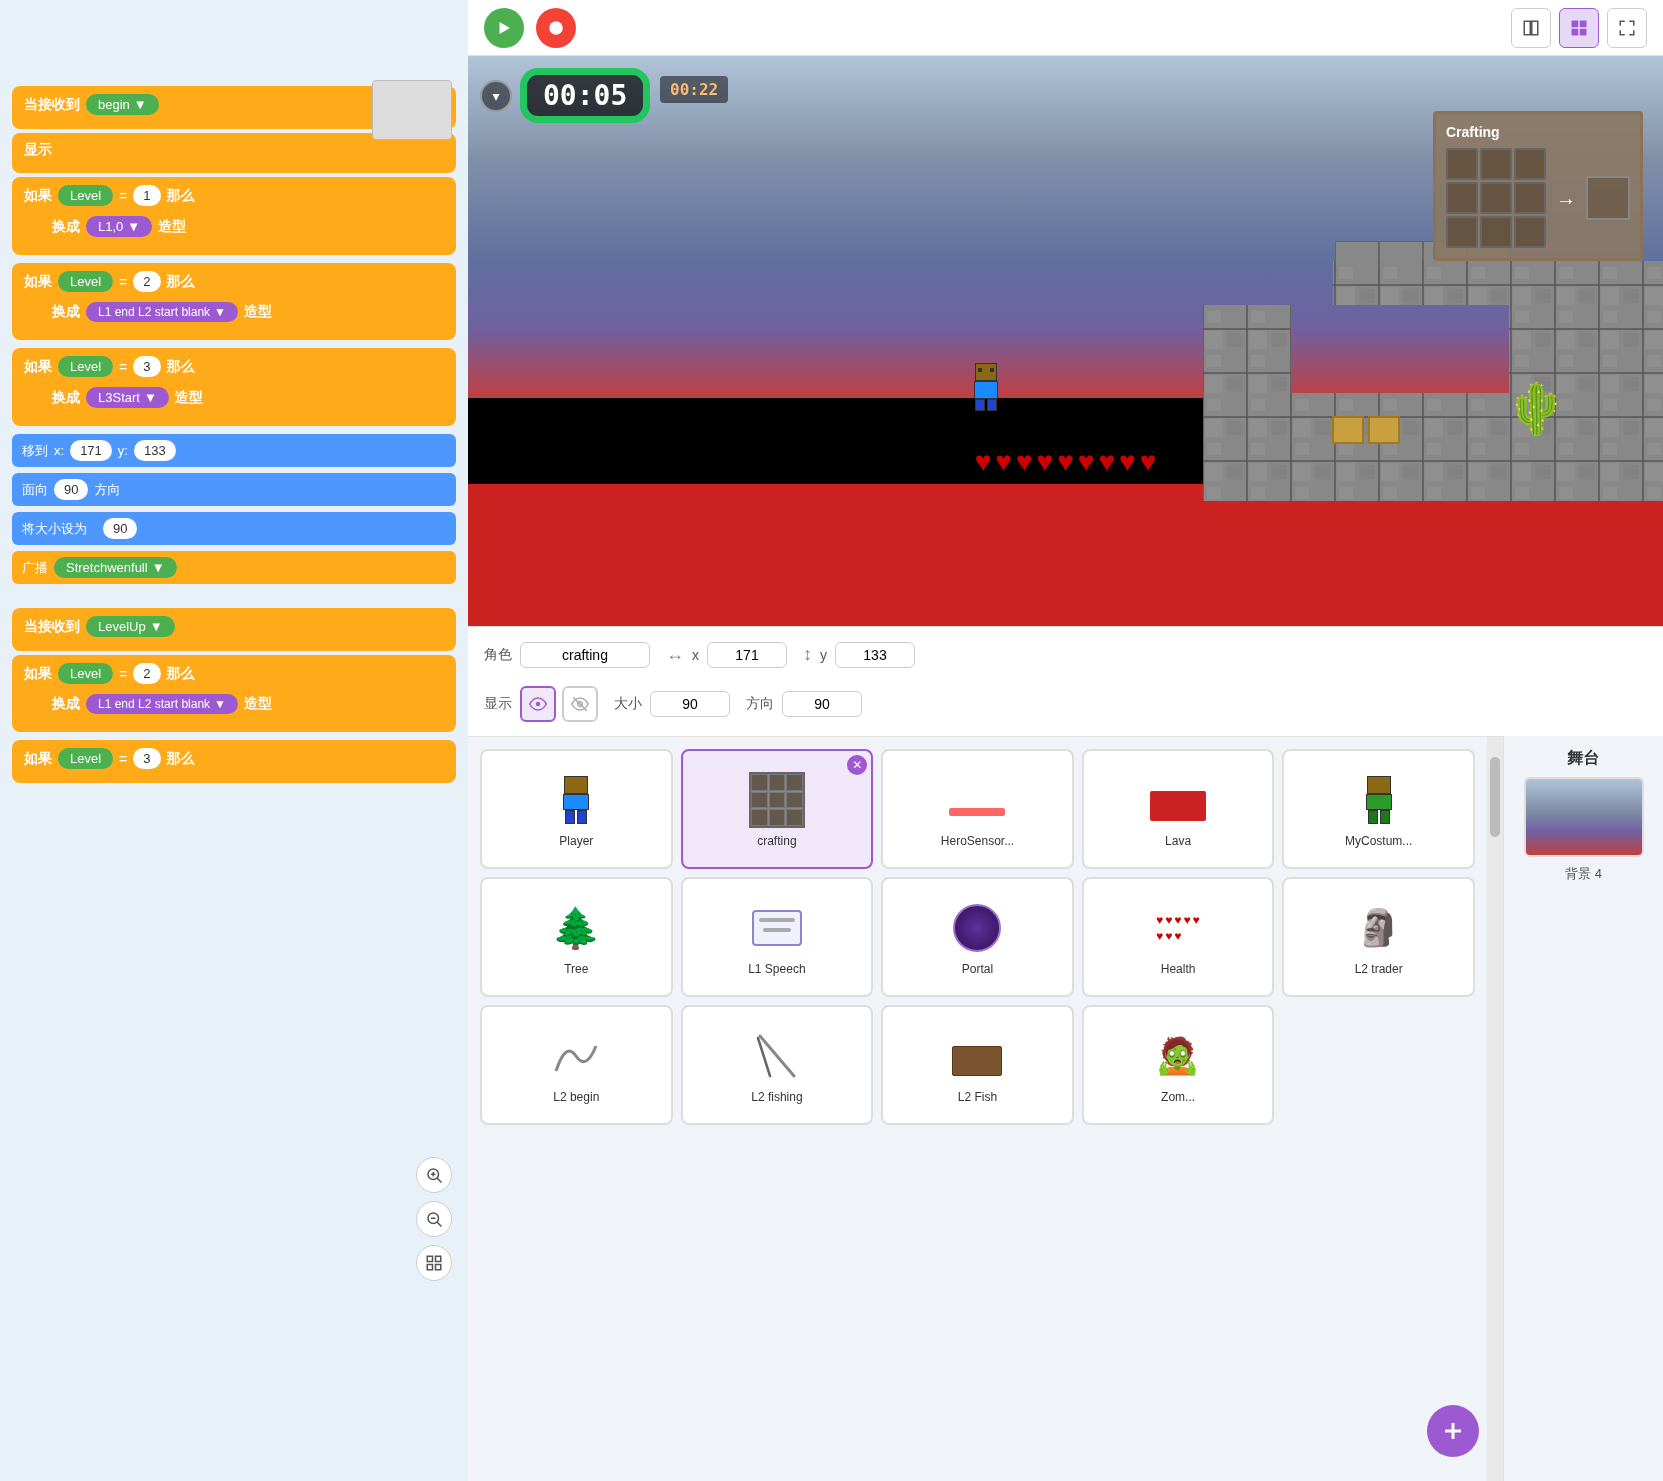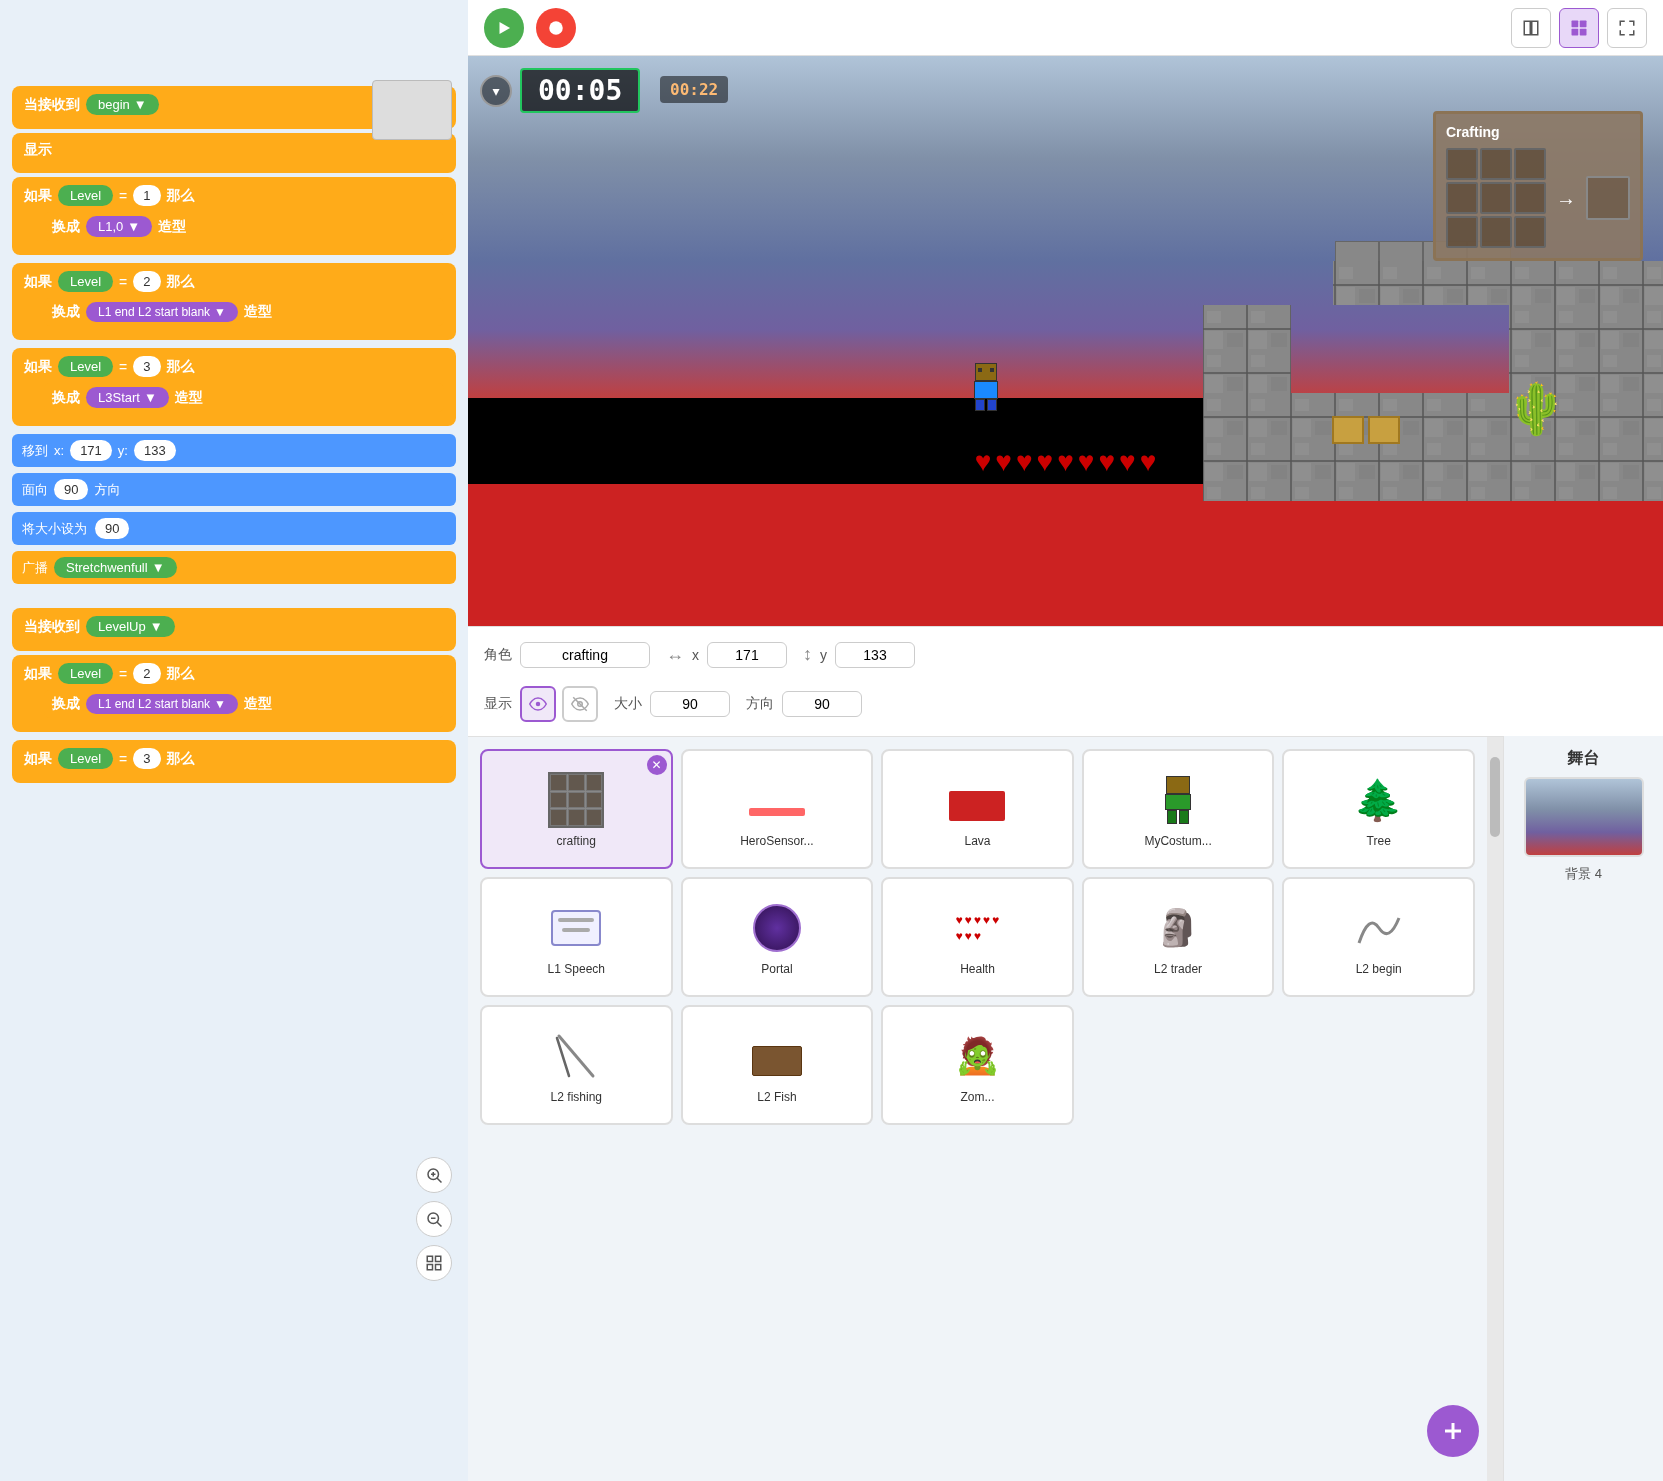--- a/index.html
+++ b/index.html
@@ -103,21 +103,21 @@
     }
 
     .block-size {
       background: #4d97ff;
       border-radius: 6px;
       padding: 6px 10px;
       color: #fff;
       font-size: 13px;
       display: flex;
       align-items: center;
-      gap: 8px;
+      gap: 16px;
       margin-bottom: 6px;
     }
 
     .block-broadcast {
       background: #ffab19;
       border-radius: 6px;
       padding: 6px 10px;
       color: #fff;
       font-size: 13px;
       display: flex;
@@ -273,22 +273,22 @@
       top: 12px;
       left: 12px;
       display: flex;
       align-items: center;
       gap: 8px;
       z-index: 10;
     }
 
     .timer-box {
       background: rgba(0,0,0,0.7);
-      border: 2px solid #22c55e;
-      border-radius: 4px;
+      border: 7px solid #22c55e;
+      border-radius: 18px;
       padding: 4px 16px;
       color: #fff;
       font-size: 28px;
       font-weight: bold;
       font-family: monospace;
     }
 
     .timer-icon {
       width: 32px;
       height: 32px;
@@ -1045,20 +1045,33 @@
         </div>
       </div>
     </div>
   </div>
 
   <div style="display:flex;flex:1;overflow:hidden;">
 
     <div style="flex:1;display:flex;background:#f0f4f8;border-top:1px solid #e0e0e0;overflow:hidden;position:relative;">
       <div class="sprites-list">
 
+        <div class="sprite-item">
+          <div class="sprite-thumb">
+            <div style="display:flex;flex-direction:column;align-items:center;">
+              <div style="width:24px;height:18px;background:#8B6914;border:1px solid #333;"></div>
+              <div style="width:26px;height:16px;background:#1a8aff;border:1px solid #333;"></div>
+              <div style="display:flex;gap:2px;">
+                  <div style="width:10px;height:14px;background:#2244cc;border:1px solid #333;"></div>
+                  <div style="width:10px;height:14px;background:#2244cc;border:1px solid #333;"></div>
+                </div>
+            </div>
+          </div>
+          <span class="sprite-name">Player</span>
+        </div>
 
         <div class="sprite-item active">
           <div class="sprite-delete">✕</div>
           <div class="sprite-thumb">
             <div class="sprite-crafting-img">
               <div class="sprite-crafting-cell"></div>
                 <div class="sprite-crafting-cell"></div>
                 <div class="sprite-crafting-cell"></div>
               <div class="sprite-crafting-cell"></div>
                 <div class="sprite-crafting-cell"></div>

